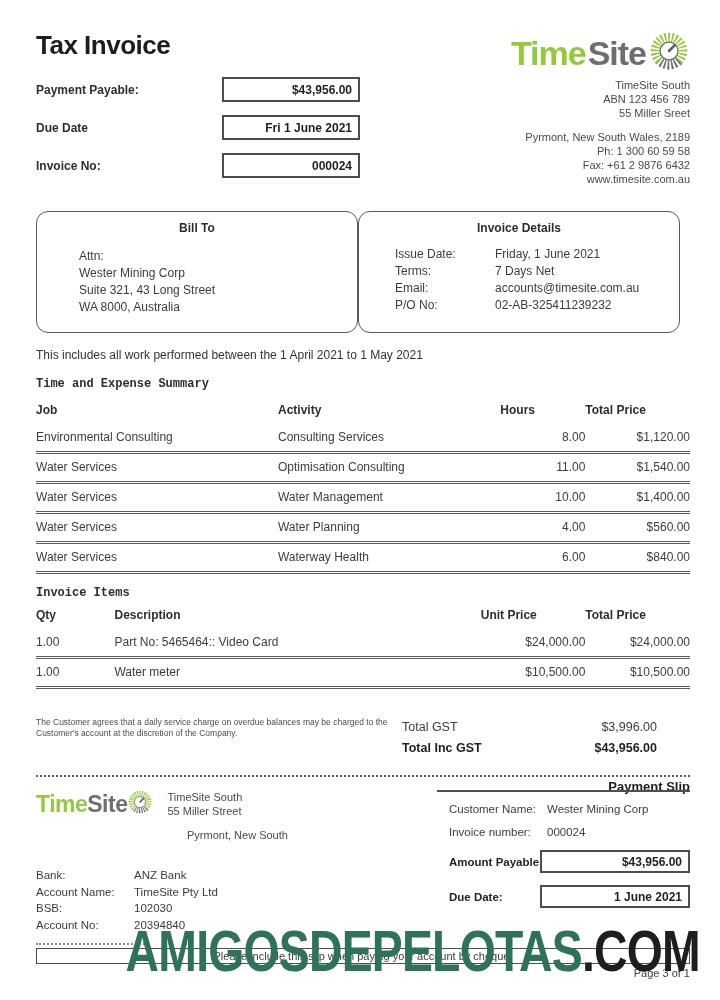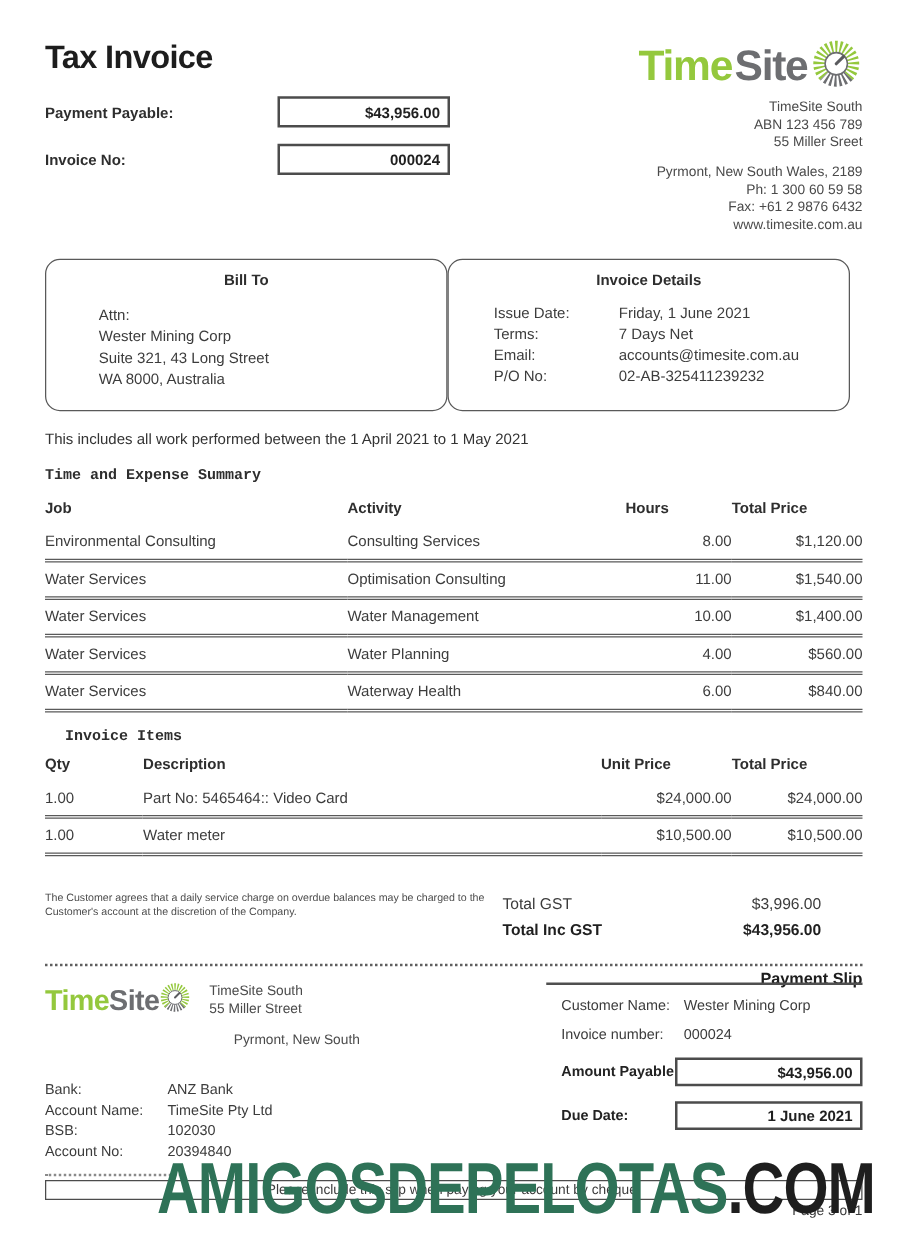--- a/index.html
+++ b/index.html
@@ -102,20 +102,24 @@
 
     <div class="hdr">
       <div class="hdr-left">
         <div class="title">Tax Invoice</div>
 
         <div class="field-row">
           <span class="flabel">Payment Payable:</span>
           <span class="fbox">$43,956.00</span>
         </div>
         <div class="field-row">
+          <span class="flabel">Due Date</span>
+          <span class="fbox">Fri 1 June 2021</span>
+        </div>
+        <div class="field-row">
           <span class="flabel">Invoice No:</span>
           <span class="fbox">000024</span>
         </div>
       </div>
 
       <div class="hdr-right">
         <div class="logo">
           <span class="t1">Time</span>
           <span class="t2">Site</span>
           <span>
@@ -214,21 +218,21 @@
         </tr>
         <tr>
           <td>Water Services</td>
           <td>Waterway Health</td>
           <td class="num">6.00</td>
           <td class="num">$840.00</td>
         </tr>
       </tbody>
     </table>
 
-    <div class="sec-title" style="margin-top:12px;margin-left:16px;">Invoice Items</div>
+    <div class="sec-title" style="margin-top:12px;">Invoice Items</div>
     <table class="grid" style="margin-top:2px;">
       <thead>
         <tr>
           <th class="ii-c1">Qty</th>
           <th class="ii-c2">Description</th>
           <th class="ii-c3 num">Unit Price</th>
           <th class="ii-c4 num">Total Price</th>
         </tr>
       </thead>
       <tbody>

